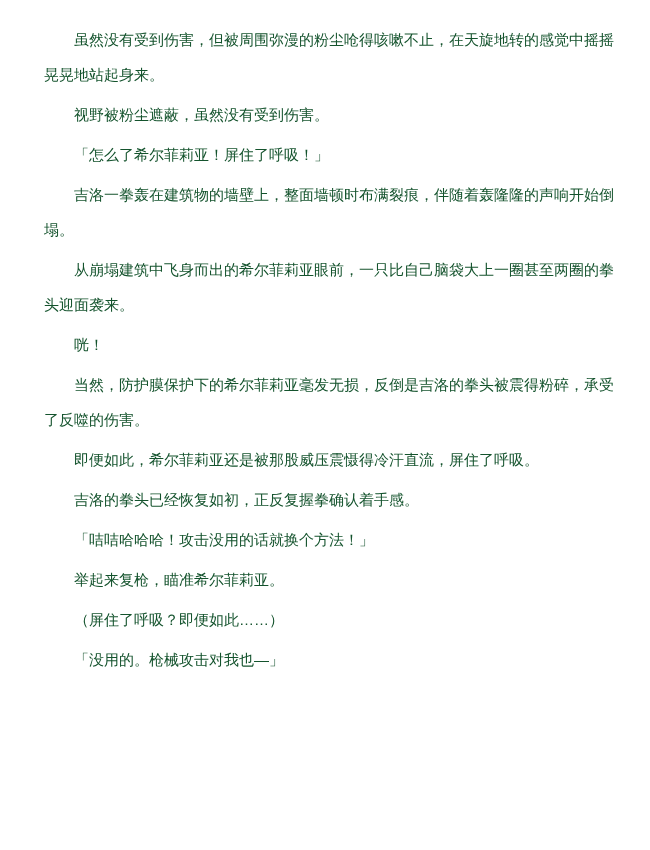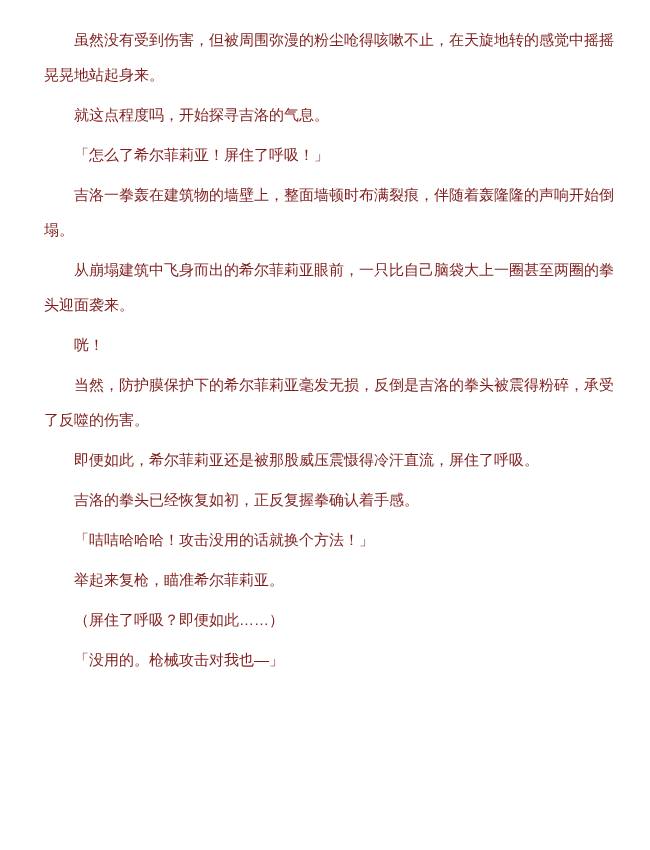--- a/index.html
+++ b/index.html
@@ -17,33 +17,33 @@
     box-sizing: border-box;
     width: 650px;
     height: 850px;
     background: #ffffff;
     padding: 22px 36px 20px 44px;
   }
   .page p {
     margin: 0 0 5px 0;
     font-size: 15px;
     line-height: 35px;
-    color: #7f1d1d;
+    color: #14532d;
     text-indent: 2em;
     text-align: justify;
     letter-spacing: 0;
     word-break: break-all;
   }
 </style>
 </head>
 <body>
 
 <main class="page">
   <p>虽然没有受到伤害，但被周围弥漫的粉尘呛得咳嗽不止，在天旋地转的感觉中摇摇晃晃地站起身来。</p>
-  <p>就这点程度吗，开始探寻吉洛的气息。</p>
+  <p>视野被粉尘遮蔽，虽然没有受到伤害。</p>
   <p>「怎么了希尔菲莉亚！屏住了呼吸！」</p>
   <p>吉洛一拳轰在建筑物的墙壁上，整面墙顿时布满裂痕，伴随着轰隆隆的声响开始倒塌。</p>
   <p>从崩塌建筑中飞身而出的希尔菲莉亚眼前，一只比自己脑袋大上一圈甚至两圈的拳头迎面袭来。</p>
   <p>咣！</p>
   <p>当然，防护膜保护下的希尔菲莉亚毫发无损，反倒是吉洛的拳头被震得粉碎，承受了反噬的伤害。</p>
   <p>即便如此，希尔菲莉亚还是被那股威压震慑得冷汗直流，屏住了呼吸。</p>
   <p>吉洛的拳头已经恢复如初，正反复握拳确认着手感。</p>
   <p>「咭咭哈哈哈！攻击没用的话就换个方法！」</p>
   <p>举起来复枪，瞄准希尔菲莉亚。</p>
   <p>（屏住了呼吸？即便如此……）</p>

